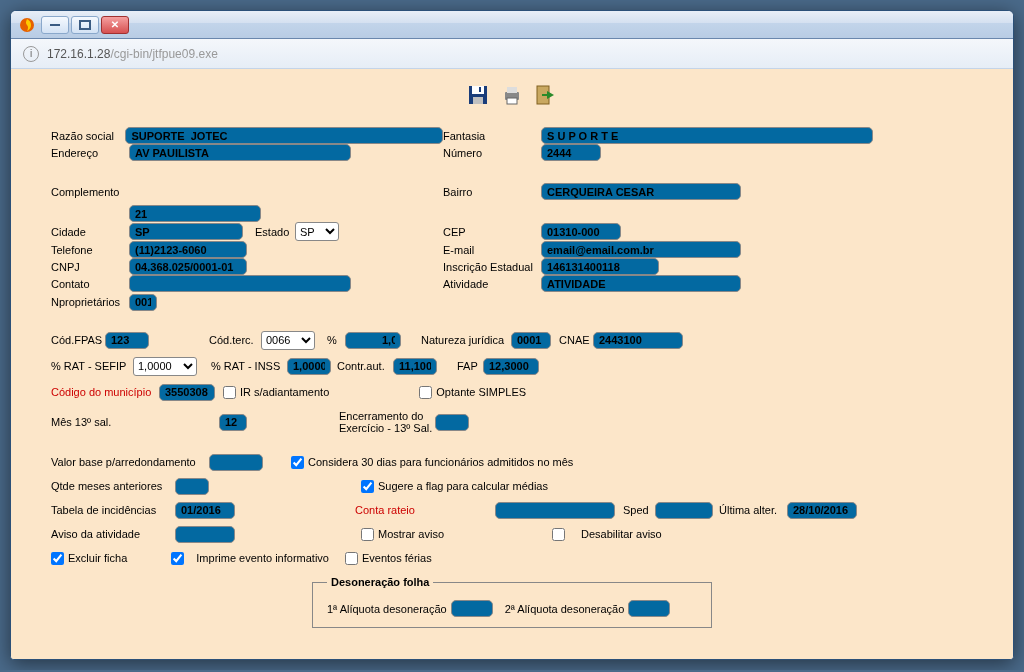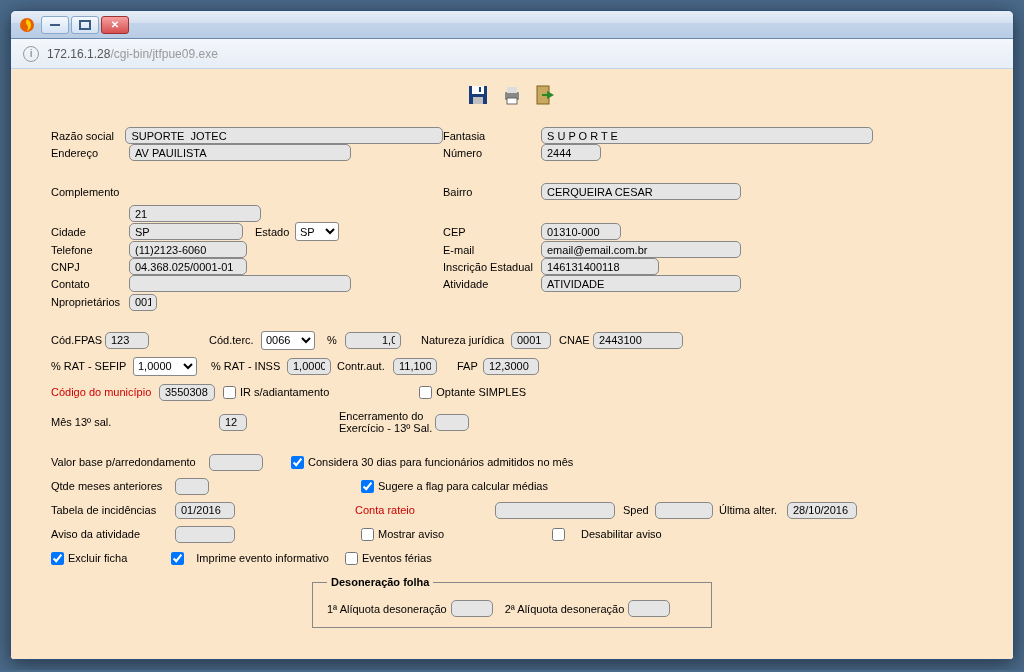--- a/index.html
+++ b/index.html
@@ -113,27 +113,28 @@
 .col-right { display: flex; align-items: center; }
 
 label.fl {
   color: #000;
   font-size: 11px;
   display: inline-block;
 }
 label.red { color: #c00; }
 
 input.txt {
-  background: #e5e5e5;
+  background: #0369a1;
   border: 1px solid #888;
   border-radius: 5px;
   height: 17px;
   padding: 0 5px;
   font-size: 11px;
   font-family: inherit;
+  font-weight: bold;
 }
 select.sl {
   background: #fff;
   border: 1px solid #888;
   border-radius: 3px;
   height: 19px;
   font-size: 11px;
   font-family: inherit;
 }
 input[type=checkbox] {

